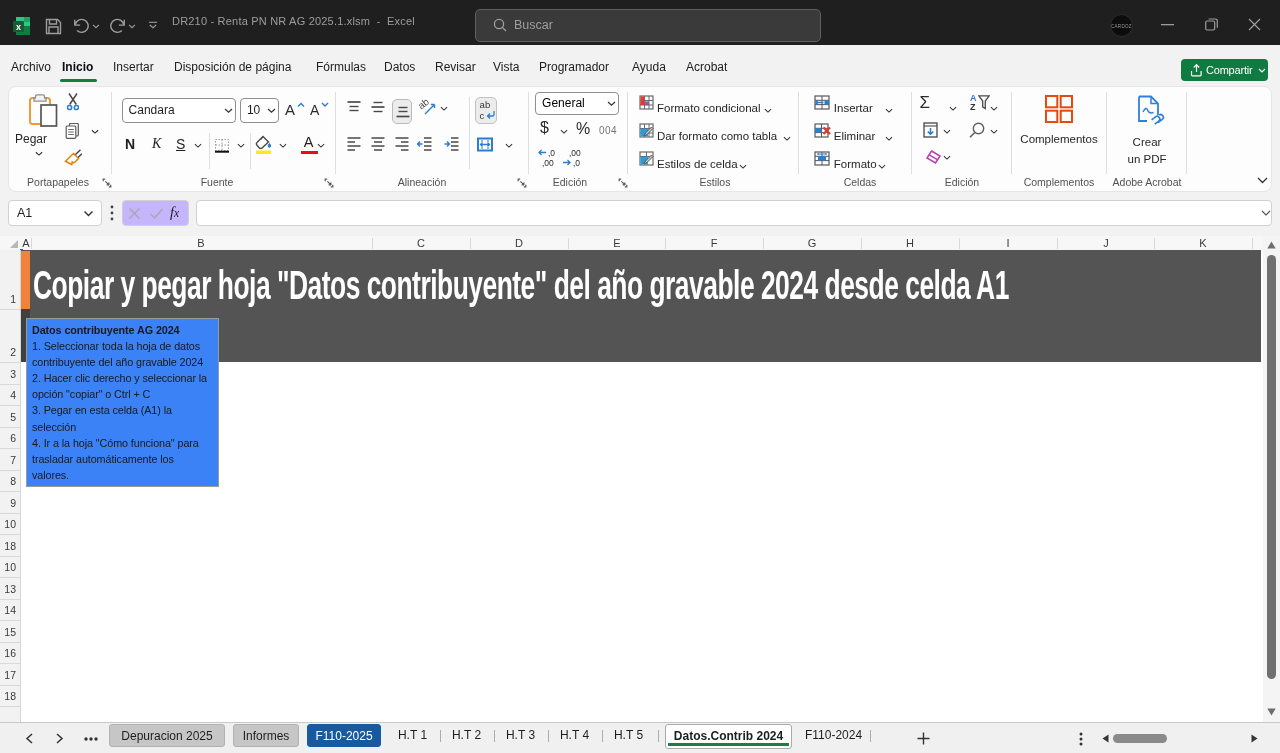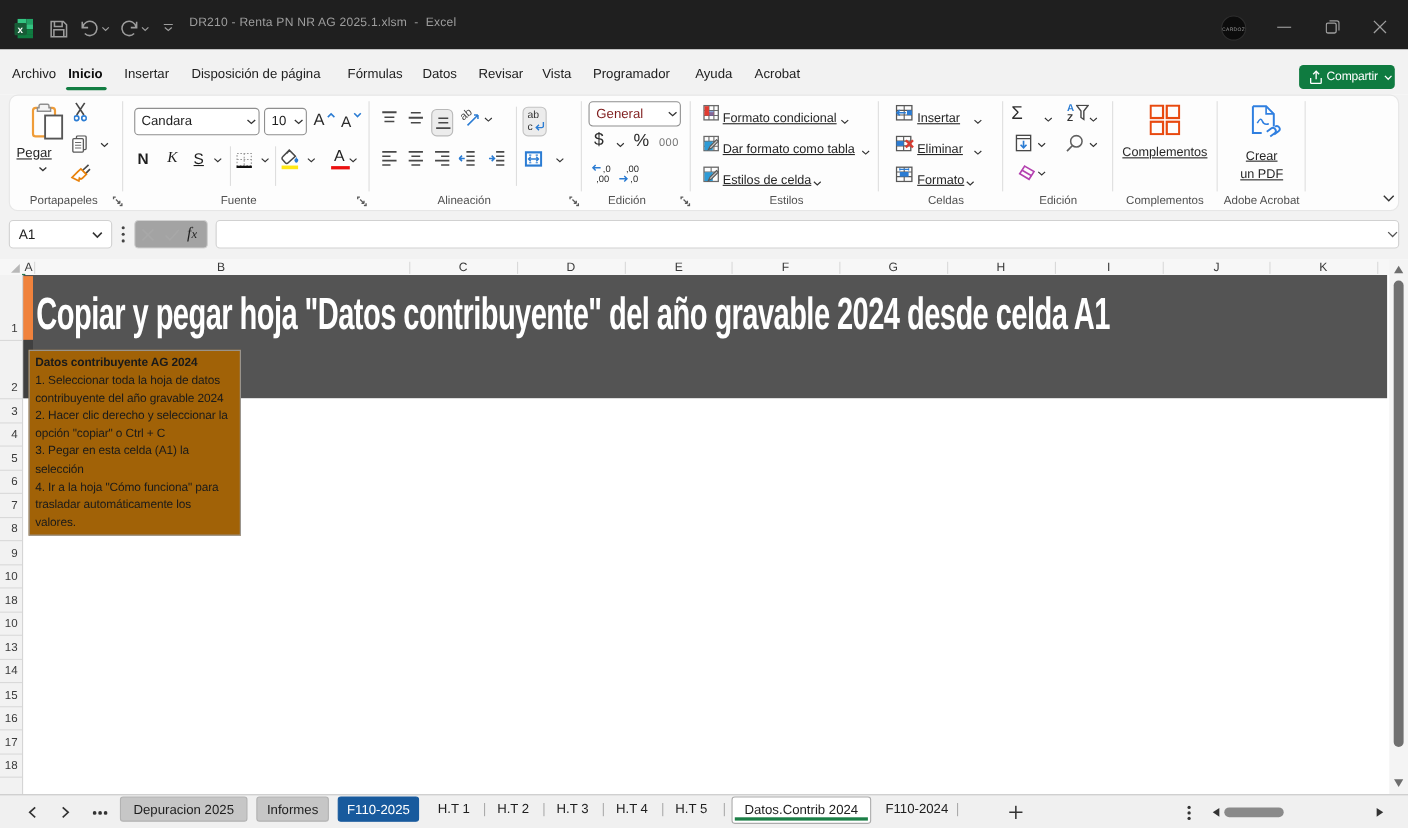--- a/index.html
+++ b/index.html
@@ -20,45 +20,45 @@
   .mtab { position:absolute; top:15px; font-size:12px; color:#212121; }
   #inicio-underline { left:60px; top:34px; width:37px; height:2.5px; background:#127d42; border-radius:2px;}
   #compartir { left:1181px; top:14px; width:87px; height:22px; background:#0f7b40; border-radius:4px; color:#fff; font-size:12.5px; }
 
   
   #ribbonbg { left:0; top:86px; width:1280px; height:107px; background:#f2f2f2; }
   #ribbon { left:8px; top:86px; width:1264px; height:106px; background:#fdfdfd; border:1px solid #e6e6e6; border-radius:8px; }
   .gsep { position:absolute; top:5px; width:1px; height:82px; background:#dedede; }
   .glabel { position:absolute; top:89px; font-size:10.5px; color:#515151; text-align:center; }
   .launcher { position:absolute; top:91px; width:10px; height:10px; }
-  .rtext { position:absolute; font-size:11.5px; color:#262626; line-height:13px;text-decoration:underline; }
+  .rtext { position:absolute; font-size:11.5px; color:#262626; line-height:13px; }
   .caret { position:absolute; width:8px; height:8px; }
   .ricon { position:absolute; }
 
   
   #fbar { left:0; top:192px; width:1280px; height:44px; background:#f2f2f2; }
   #namebox { left:8px; top:8px; width:94px; height:26px; background:#fff; border:1px solid #d1d1d1; border-radius:4px; }
-  #fxbox { left:122px; top:8px; width:67px; height:26px; background:#a3a3a3; border:1px solid #d1d1d1; border-radius:4px; }
+  #fxbox { left:122px; top:8px; width:67px; height:26px; background:#c4b5fd; border:1px solid #d1d1d1; border-radius:4px; }
   #finput { left:196px; top:8px; width:1076px; height:26px; background:#fff; border:1px solid #d1d1d1; border-radius:4px; }
 
   
   #colhdr { left:0; top:236px; width:1280px; height:14px; background:#f7f7f7; }
   .chl { position:absolute; top:1px; font-size:11px; color:#3a3a3a; }
   .csep { position:absolute; top:2px; width:1px; height:11px; background:#d9d9d9; }
 
   
   #grid { left:0; top:250px; width:1280px; height:472px; background:#fff; }
   #rowhdr { left:0; top:0; width:21px; height:472px; background:#f2f2f2; border-right:1px solid #d5d5d5;}
   .rnum { position:absolute; right:4px; font-size:10.5px; color:#3a3a3a; }
   .rsep { position:absolute; left:0; width:20px; height:1px; background:#d9d9d9; }
   #band { left:21px; top:0; width:1240px; height:112px; background:#545454; }
   #a1 { left:0px; top:1px; width:9px; height:58px; background:#f0823c; }
   #a2 { left:0px; top:59px; width:9px; height:53px; background:#404040; }
   #bandtitle { left:33px; top:12px; color:#fff; font-weight:bold; font-size:41px; letter-spacing:-0.8px; transform:scaleX(0.645); transform-origin:0 0; white-space:nowrap; }
-  #note { left:26px; top:68px; width:193px; height:169px; background:#a16207; border:1px solid #9a9a9a; font-size:10.8px; color:#1a1a1a; line-height:16.1px; padding:3px 0 0 5px; letter-spacing:-0.1px;}
+  #note { left:26px; top:68px; width:193px; height:169px; background:#3b82f6; border:1px solid #9a9a9a; font-size:10.8px; color:#1a1a1a; line-height:16.1px; padding:3px 0 0 5px; letter-spacing:-0.1px;}
   #vscroll { left:1263px; top:-14px; width:17px; height:486px; background:#f4f4f4; }
   #vthumb { left:3.5px; top:19px; width:9px; height:424px; background:#707070; border-radius:5px; }
 
   
   #tabbar { left:0; top:722px; width:1280px; height:31px; background:#f0f0f0; border-top:1px solid #c8c8c8; }
   .stab { position:absolute; top:1px; height:23px; line-height:23px; font-size:12px; color:#1e1e1e; text-align:center; border-radius:3px; }
   .stab.gray { background:#c6c6c6; border:1px solid #b2b2b2; }
   .tsep { position:absolute; top:7px; width:1px; height:12px; background:#ababab; }
 </style>
 </head>
@@ -98,20 +98,27 @@
   </svg>
   <svg class="abs" style="left:128px;top:24px" width="8" height="5" viewBox="0 0 9 6">
       <path d="M1 1 l3.5 3.5 L8 1" fill="none" stroke="#9d9d9d" stroke-width="1.3"></path>
     </svg>
 
   <svg class="abs" style="left:148px;top:21px" width="10" height="8" viewBox="0 0 11 8">
     <path d="M1 1 h9" stroke="#9d9d9d" stroke-width="1.2"></path>
     <path d="M2 4 l3.5 3 L9 4" fill="none" stroke="#9d9d9d" stroke-width="1.2"></path>
   </svg>
   <div class="abs" id="ttext">DR210 - Renta PN NR AG 2025.1.xlsm&nbsp; -&nbsp; Excel</div>
+  <div class="abs" id="searchbox">
+    <svg class="mag" width="14" height="14" viewBox="0 0 14 14">
+        <circle cx="6" cy="6" r="4.6" fill="none" stroke="#9e9e9e" stroke-width="1.3"></circle>
+        <path d="M9.5 9.5 L13 13" stroke="#9e9e9e" stroke-width="1.3"></path>
+      </svg>
+    <div class="stext">Buscar</div>
+  </div>
   <div class="abs" id="avatar">CARDOZO.com</div>
   <svg class="abs" style="left:1161px;top:24px" width="13" height="2" viewBox="0 0 13 2">
       <rect width="13" height="1.3" fill="#9d9d9d"></rect>
     </svg>
   <svg class="abs" style="left:1205px;top:18px" width="13" height="13" viewBox="0 0 13 13">
     <rect x="0.7" y="3" width="9" height="9" rx="1.5" fill="none" stroke="#9d9d9d" stroke-width="1.2"></rect>
     <path d="M3.6 1 h6.9 a1.8 1.8 0 0 1 1.8 1.8 v6.9" fill="none" stroke="#9d9d9d" stroke-width="1.2"></path>
   </svg>
   <svg class="abs" style="left:1248px;top:18px" width="13" height="13" viewBox="0 0 13 13">
       <path d="M1 1 L12 12 M12 1 L1 12" stroke="#9d9d9d" stroke-width="1.2"></path>
@@ -292,31 +299,31 @@
       <path d="M1 1 l3.5 3.2 L8 1" fill="none" stroke="#333" stroke-width="1.2"></path>
     </svg>
   <div class="glabel" style="left:373px;width:80px">Alineación</div>
   <svg class="launcher" style="left:508px;top:91px" width="10" height="10" viewBox="0 0 10 10">
     <path d="M1.2 3.2 V1.2 H3.2 M8.8 6.8 V8.8 H6.8" fill="none" stroke="#5a5a5a" stroke-width="1.2"></path>
     <path d="M3.4 3.4 L6.9 6.9 M6.9 6.9 H4.6 M6.9 6.9 V4.6" fill="none" stroke="#5a5a5a" stroke-width="1.2"></path>
   </svg>
   <div class="gsep" style="left:518.5px"></div>
 
   <div class="abs" style="left:526.1px;top:5px;width:84px;height:23px;background:#fff;border:1px solid #8f8f8f;border-radius:4px">
-    <span style="position:absolute;left:6px;top:3px;font-size:12px;color:#7f1d1d">General</span>
+    <span style="position:absolute;left:6px;top:3px;font-size:12px;color:#000000">General</span>
     <svg style="position:absolute;left:71px;top:8px" width="9" height="6" viewBox="0 0 9 6">
         <path d="M1 1 l3.5 3.2 L8 1" fill="none" stroke="#333" stroke-width="1.2"></path>
       </svg>
   </div>
   <div class="abs" style="left:531px;top:32px;font-size:16px;color:#2b2b2b">$</div>
   <svg class="caret" style="left:550.6px;top:41px" width="9" height="6" viewBox="0 0 9 6">
       <path d="M1 1 l3.5 3.2 L8 1" fill="none" stroke="#333" stroke-width="1.2"></path>
     </svg>
   <div class="abs" style="left:567px;top:33px;font-size:16px;color:#2b2b2b">%</div>
-  <div class="abs" style="left:590px;top:38px;font-size:10px;color:#757575;letter-spacing:0.5px">000</div>
+  <div class="abs" style="left:590px;top:38px;font-size:10px;color:#757575;letter-spacing:0.5px">004</div>
   <div class="abs" style="left:529.4px;top:61px;width:24px;height:20px">
     <svg width="24" height="20" viewBox="0 0 24 20">
       <path d="M1 4.5 H8 M3.5 2 L1 4.5 L3.5 7" fill="none" stroke="#2b7cd3" stroke-width="1.3"></path>
       <text x="10" y="8" font-size="8.5" fill="#2b2b2b" font-family="Liberation Sans">,0</text>
       <text x="4" y="17.5" font-size="8.5" fill="#2b2b2b" font-family="Liberation Sans">,00</text>
     </svg>
   </div>
   <div class="abs" style="left:552.8px;top:61px;width:24px;height:20px">
     <svg width="24" height="20" viewBox="0 0 24 20">
       <text x="7" y="8" font-size="8.5" fill="#2b2b2b" font-family="Liberation Sans">,00</text>
@@ -602,21 +609,21 @@
   <div class="stab" style="left:387px;width:51px">H.T 1</div>
   <div class="tsep" style="left:440px"></div>
   <div class="stab" style="left:441px;width:51px">H.T 2</div>
   <div class="tsep" style="left:494px"></div>
   <div class="stab" style="left:495px;width:51px">H.T 3</div>
   <div class="tsep" style="left:548px"></div>
   <div class="stab" style="left:549px;width:51px">H.T 4</div>
   <div class="tsep" style="left:602px"></div>
   <div class="stab" style="left:603px;width:51px">H.T 5</div>
   <div class="tsep" style="left:658px"></div>
-  <div class="stab" style="left:665px;width:127px;height:25px;background:#fff;border:1px solid #ababab;font-weight:normal;border-radius:3px;">Datos.Contrib 2024
+  <div class="stab" style="left:665px;width:127px;height:25px;background:#fff;border:1px solid #ababab;font-weight:bold;border-radius:3px;">Datos.Contrib 2024
     <div style="position:absolute;left:2px;bottom:2px;width:121px;height:3px;background:#1c7f47"></div>
   </div>
   <div class="stab" style="left:800px;width:67px">F110-2024</div>
   <div class="tsep" style="left:870px"></div>
   <svg class="abs" style="left:917px;top:9px" width="13" height="13" viewBox="0 0 13 13">
       <path d="M6.5 0.5 V12.5 M0.5 6.5 H12.5" stroke="#333" stroke-width="1.4"></path>
     </svg>
   <svg class="abs" style="left:1079px;top:9px" width="4" height="14" viewBox="0 0 4 14">
       <circle cx="2" cy="2" r="1.5" fill="#333"></circle>
       <circle cx="2" cy="7" r="1.5" fill="#333"></circle>

